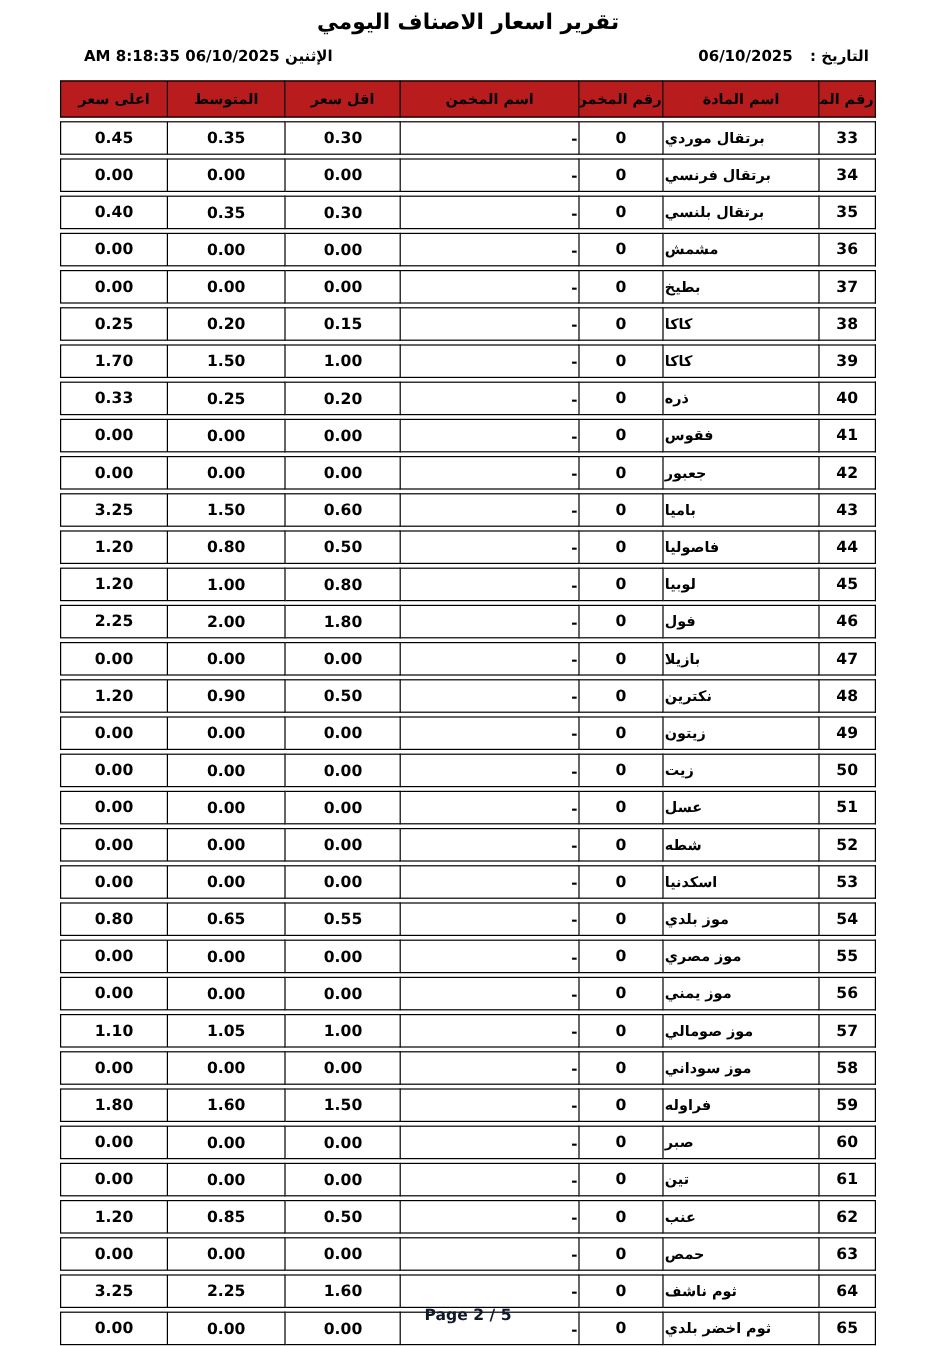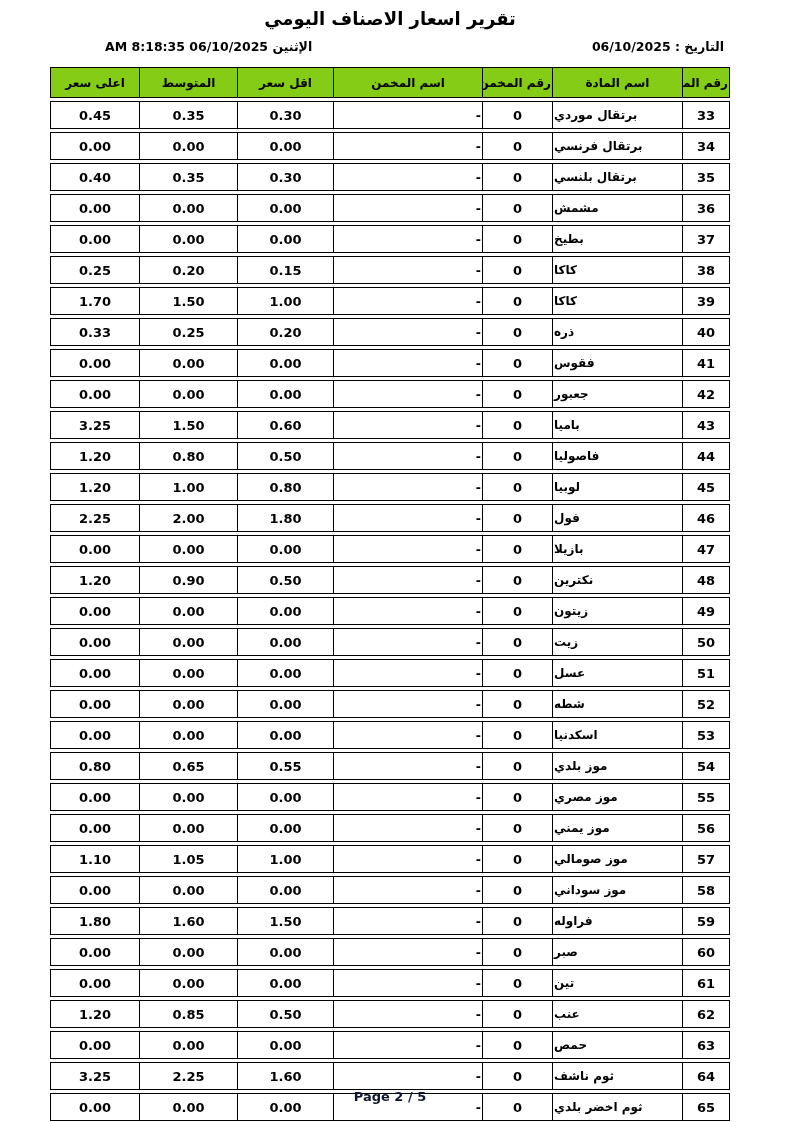--- a/index.html
+++ b/index.html
@@ -21,28 +21,28 @@
     font-weight: bold;
     padding-top: 8px;
     direction: rtl;
     color: #000;
   }
   .meta-row {
     direction: ltr;
     display: flex;
     justify-content: space-between;
     align-items: center;
-    padding: 10px 56px 6px 105px;
+    padding: 10px 56px 6px 70px;
     font-size: 12.5px;
     font-weight: bold;
     color: #000;
   }
   .meta-left { direction: rtl; unicode-bidi: embed; }
   .meta-right { direction: rtl; unicode-bidi: embed; }
-  .meta-right .date-label { margin-left: 0; }
+  .meta-right .date-label { margin-left: 10px; }
   table.price-table {
     direction: rtl;
     margin: 4px auto 0 auto;
     width: 680px;
     table-layout: fixed;
     border-collapse: separate;
     border-spacing: 0 3px;
     font-size: 12.5px;
     font-weight: bold;
     color: #000;
@@ -51,21 +51,21 @@
     border: 1px solid #000;
     border-left: none;
     overflow: hidden;
     white-space: nowrap;
     background: #fff;
   }
   table.price-table th:last-child, table.price-table td:last-child {
     border-left: 1px solid #000;
   }
   table.price-table th {
-    background: #84cc16;
+    background: #b91c1c;
     height: 27px;
     text-align: center;
     font-size: 12px;
   }
   table.price-table td { height: 24px; }
   td.c0 { text-align: center; font-size: 13px; }
   td.c1 { text-align: left; padding-right: 4px; font-size: 12px; }
   td.c2 { text-align: center; font-size: 13px; }
   td.c3 { text-align: right; padding-left: 6px; direction: ltr; }
   td.c4, td.c5, td.c6 { text-align: center; font-size: 13px; direction: ltr; }

